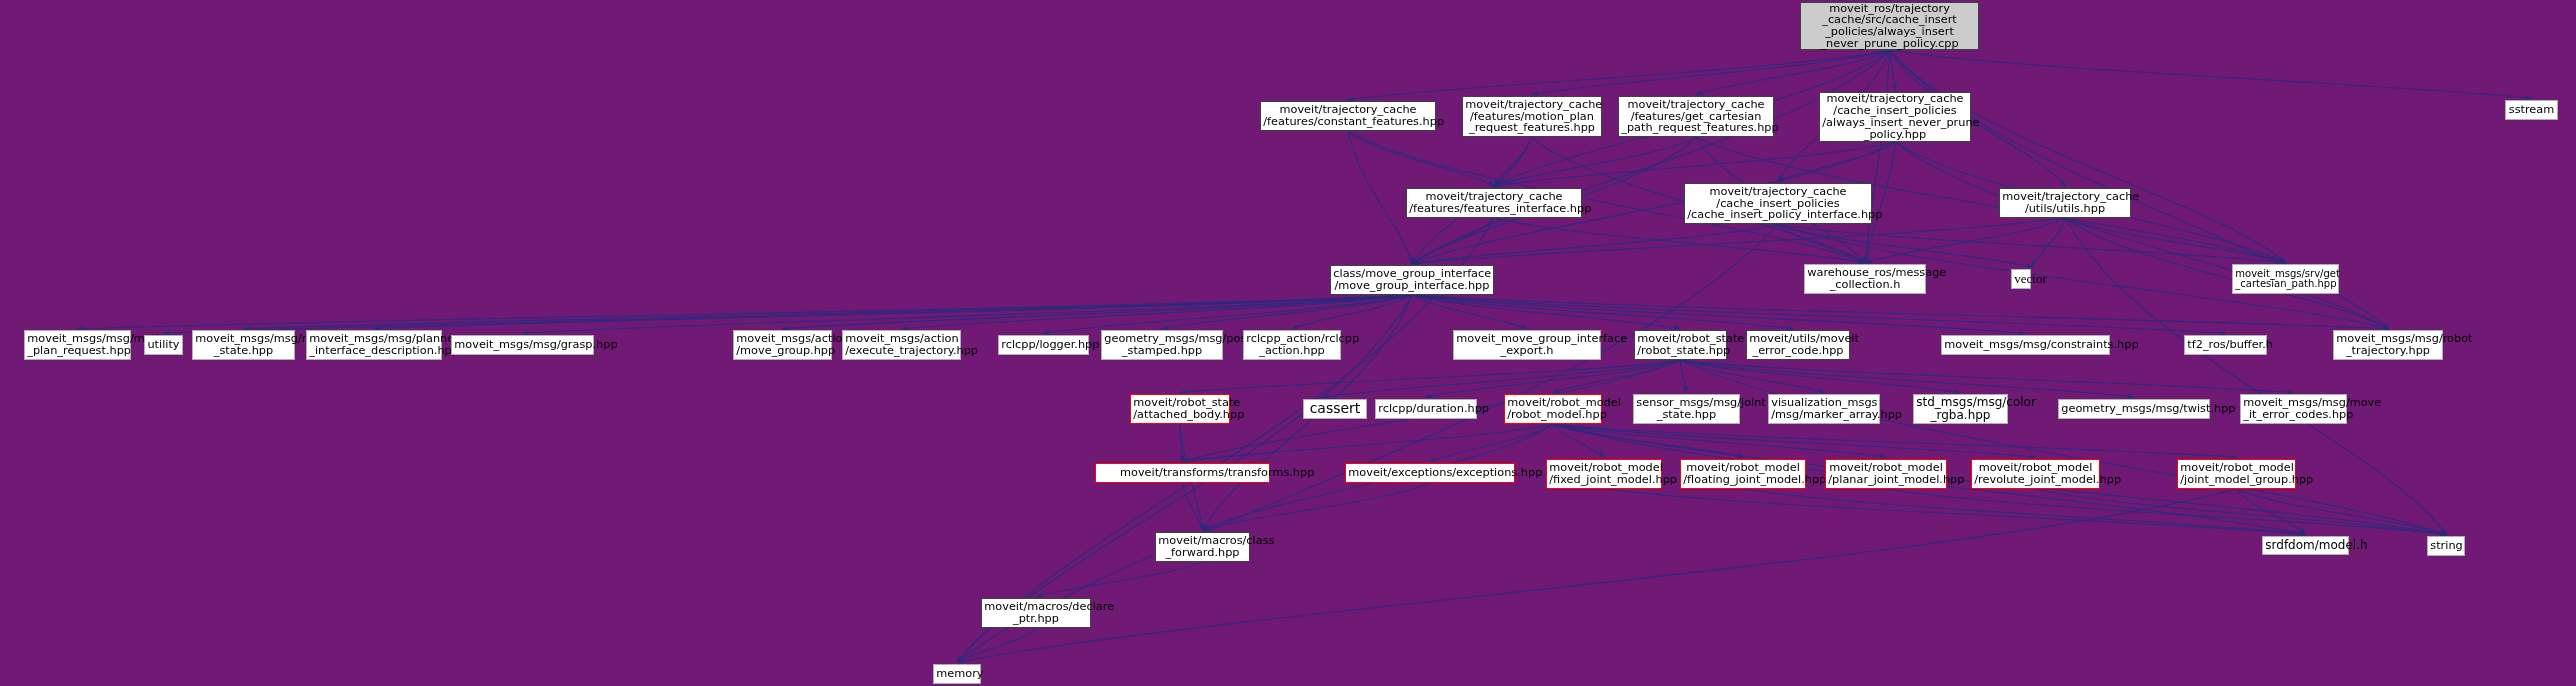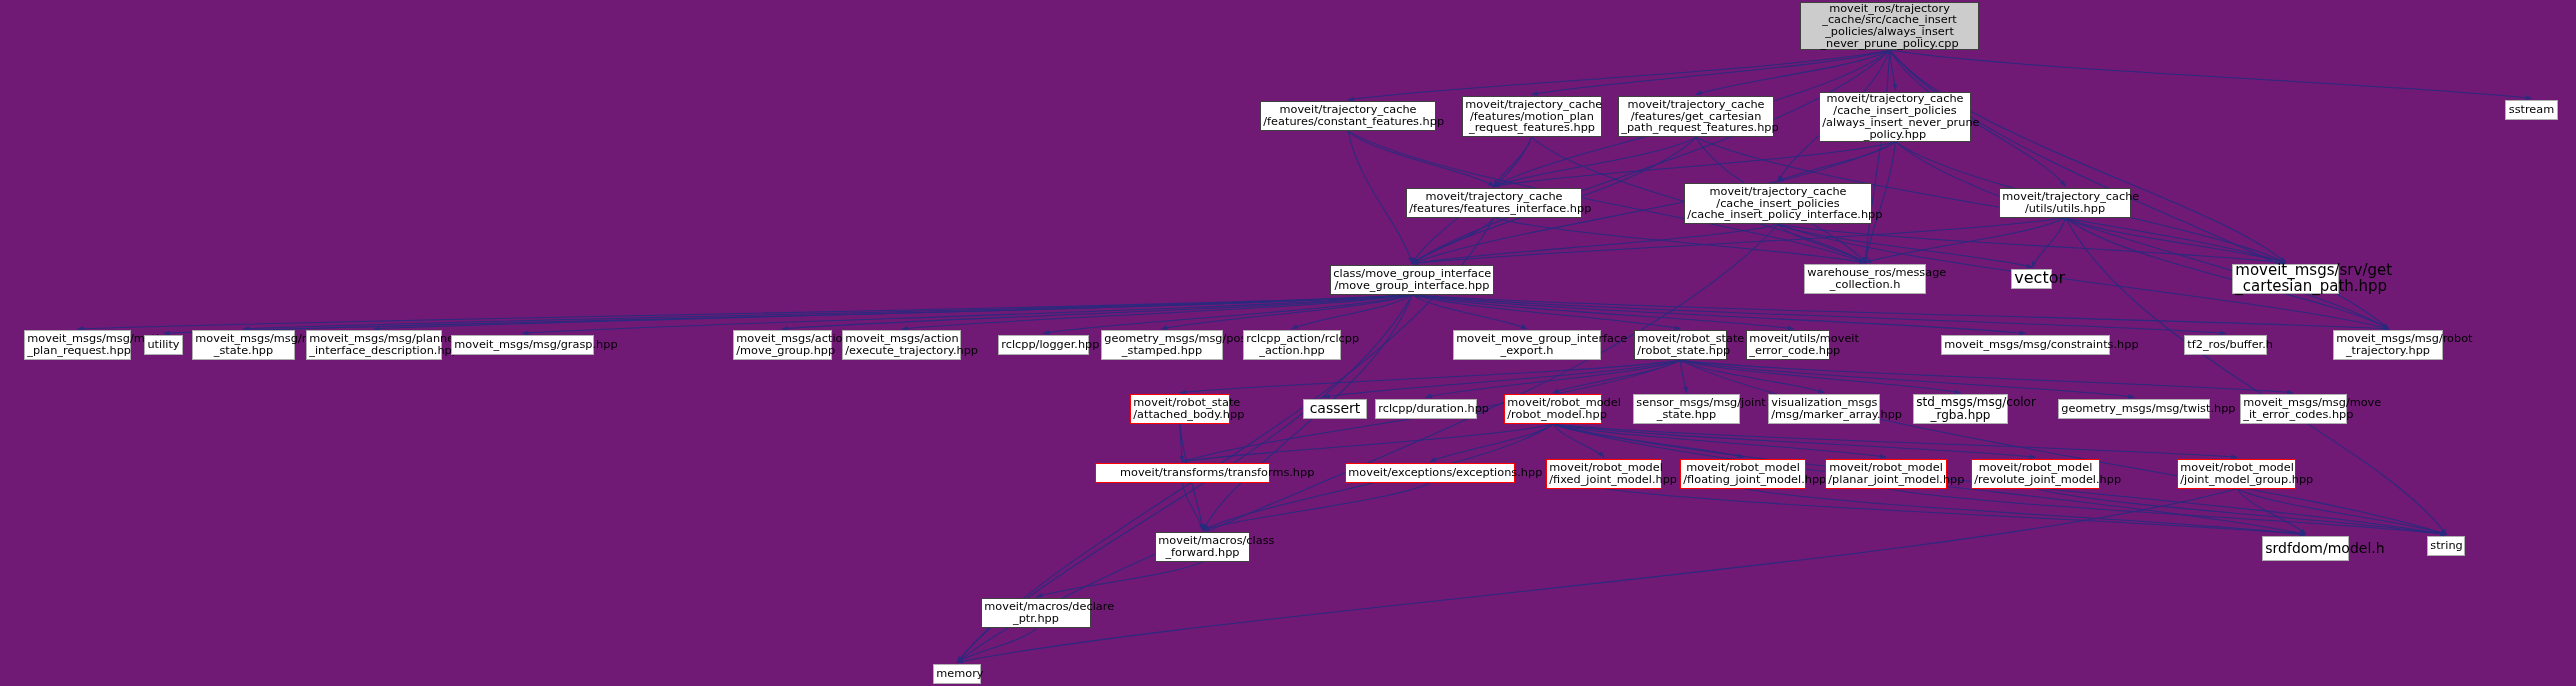--- a/index.html
+++ b/index.html
@@ -141,22 +141,22 @@
 _policy.hpp</span></div>
     <div class="node dark" style="left: 1406px; top: 188px; width: 176px; height: 30px; font-size: 11.3px;"><span>moveit/trajectory_cache
 /features/features_interface.hpp</span></div>
     <div class="node dark" style="left: 1684px; top: 183px; width: 188px; height: 41px; font-size: 11.3px;"><span>moveit/trajectory_cache
 /cache_insert_policies
 /cache_insert_policy_interface.hpp</span></div>
     <div class="node dark" style="left: 1999px; top: 188px; width: 132px; height: 30px; font-size: 11.3px;"><span>moveit/trajectory_cache
 /utils/utils.hpp</span></div>
     <div class="node " style="left: 1804px; top: 264px; width: 122px; height: 30px; font-size: 11.3px;"><span>warehouse_ros/message
 _collection.h</span></div>
-    <div class="node " style="left: 2011px; top: 269px; width: 41px; height: 19.5px; font-size: 16px;"><span>vector</span></div>
-    <div class="node " style="left: 2232px; top: 264px; width: 107px; height: 30px; font-size: 15px;"><span>moveit_msgs/srv/get
+    <div class="node " style="left: 2011px; top: 269px; width: 20px; height: 19.5px; font-size: 13px; font-family: Liberation Serif, serif;"><span>vector</span></div>
+    <div class="node " style="left: 2232px; top: 264px; width: 107px; height: 30px; font-size: 10px;"><span>moveit_msgs/srv/get
 _cartesian_path.hpp</span></div>
     <div class="node dark" style="left: 1330px; top: 265px; width: 164px; height: 30px; font-size: 11.3px;"><span>class/move_group_interface
 /move_group_interface.hpp</span></div>
     <div class="node " style="left: 24px; top: 330px; width: 107px; height: 30px; font-size: 11.3px;"><span>moveit_msgs/msg/motion
 _plan_request.hpp</span></div>
     <div class="node " style="left: 144px; top: 335px; width: 39px; height: 19.5px; font-size: 11.3px;"><span>utility</span></div>
     <div class="node " style="left: 192px; top: 330px; width: 103px; height: 30px; font-size: 11.3px;"><span>moveit_msgs/msg/robot
 _state.hpp</span></div>
     <div class="node " style="left: 306px; top: 330px; width: 136px; height: 30px; font-size: 11.3px;"><span>moveit_msgs/msg/planner
 _interface_description.hpp</span></div>
@@ -167,21 +167,21 @@
 /execute_trajectory.hpp</span></div>
     <div class="node " style="left: 998px; top: 335px; width: 91px; height: 19.5px; font-size: 11.3px;"><span>rclcpp/logger.hpp</span></div>
     <div class="node " style="left: 1101px; top: 330px; width: 122px; height: 30px; font-size: 11.3px;"><span>geometry_msgs/msg/pose
 _stamped.hpp</span></div>
     <div class="node " style="left: 1243px; top: 330px; width: 98px; height: 30px; font-size: 11.3px;"><span>rclcpp_action/rclcpp
 _action.hpp</span></div>
     <div class="node " style="left: 1453px; top: 330px; width: 148px; height: 30px; font-size: 11.3px;"><span>moveit_move_group_interface
 _export.h</span></div>
     <div class="node dark" style="left: 1634px; top: 330px; width: 93px; height: 30px; font-size: 11.3px;"><span>moveit/robot_state
 /robot_state.hpp</span></div>
-    <div class="node dark" style="left: 1746px; top: 330px; width: 84px; height: 30px; font-size: 11.3px; text-align: center;"><span>moveit/utils/moveit
+    <div class="node dark" style="left: 1746px; top: 330px; width: 104px; height: 30px; font-size: 11.3px; text-align: center;"><span>moveit/utils/moveit
 _error_code.hpp</span></div>
     <div class="node " style="left: 1941px; top: 335px; width: 169px; height: 19.5px; font-size: 11.3px;"><span>moveit_msgs/msg/constraints.hpp</span></div>
     <div class="node " style="left: 2184px; top: 335px; width: 83px; height: 19.5px; font-size: 11.3px;"><span>tf2_ros/buffer.h</span></div>
     <div class="node " style="left: 2333px; top: 330px; width: 110px; height: 30px; font-size: 11.3px;"><span>moveit_msgs/msg/robot
 _trajectory.hpp</span></div>
     <div class="node red" style="left: 1130px; top: 394px; width: 100px; height: 30px; font-size: 11.3px;"><span>moveit/robot_state
 /attached_body.hpp</span></div>
     <div class="node " style="left: 1303px; top: 399px; width: 64px; height: 19.5px; font-size: 14px;"><span>cassert</span></div>
     <div class="node " style="left: 1375px; top: 399px; width: 102px; height: 19.5px; font-size: 11.3px;"><span>rclcpp/duration.hpp</span></div>
     <div class="node red" style="left: 1504px; top: 394px; width: 98px; height: 30px; font-size: 11.3px;"><span>moveit/robot_model
@@ -202,19 +202,19 @@
     <div class="node red" style="left: 1680px; top: 459px; width: 126px; height: 30px; font-size: 11.3px;"><span>moveit/robot_model
 /floating_joint_model.hpp</span></div>
     <div class="node red" style="left: 1825px; top: 459px; width: 122px; height: 30px; font-size: 11.3px;"><span>moveit/robot_model
 /planar_joint_model.hpp</span></div>
     <div class="node red" style="left: 1971px; top: 459px; width: 129px; height: 30px; font-size: 11.3px;"><span>moveit/robot_model
 /revolute_joint_model.hpp</span></div>
     <div class="node red" style="left: 2177px; top: 459px; width: 119px; height: 30px; font-size: 11.3px;"><span>moveit/robot_model
 /joint_model_group.hpp</span></div>
     <div class="node dark" style="left: 1155px; top: 532px; width: 95px; height: 30px; font-size: 11.3px;"><span>moveit/macros/class
 _forward.hpp</span></div>
-    <div class="node " style="left: 2262px; top: 536px; width: 87px; height: 25px; font-size: 14px;"><span>srdfdom/model.h</span></div>
+    <div class="node " style="left: 2262px; top: 536px; width: 87px; height: 19px; font-size: 12px;"><span>srdfdom/model.h</span></div>
     <div class="node " style="left: 2427px; top: 536px; width: 38px; height: 19.5px; font-size: 11.3px;"><span>string</span></div>
     <div class="node dark" style="left: 981px; top: 598px; width: 110px; height: 30px; font-size: 11.3px;"><span>moveit/macros/declare
 _ptr.hpp</span></div>
     <div class="node " style="left: 933px; top: 664px; width: 48px; height: 19.5px; font-size: 11.3px;"><span>memory</span></div>
   </div>
 
 
 </body></html>

